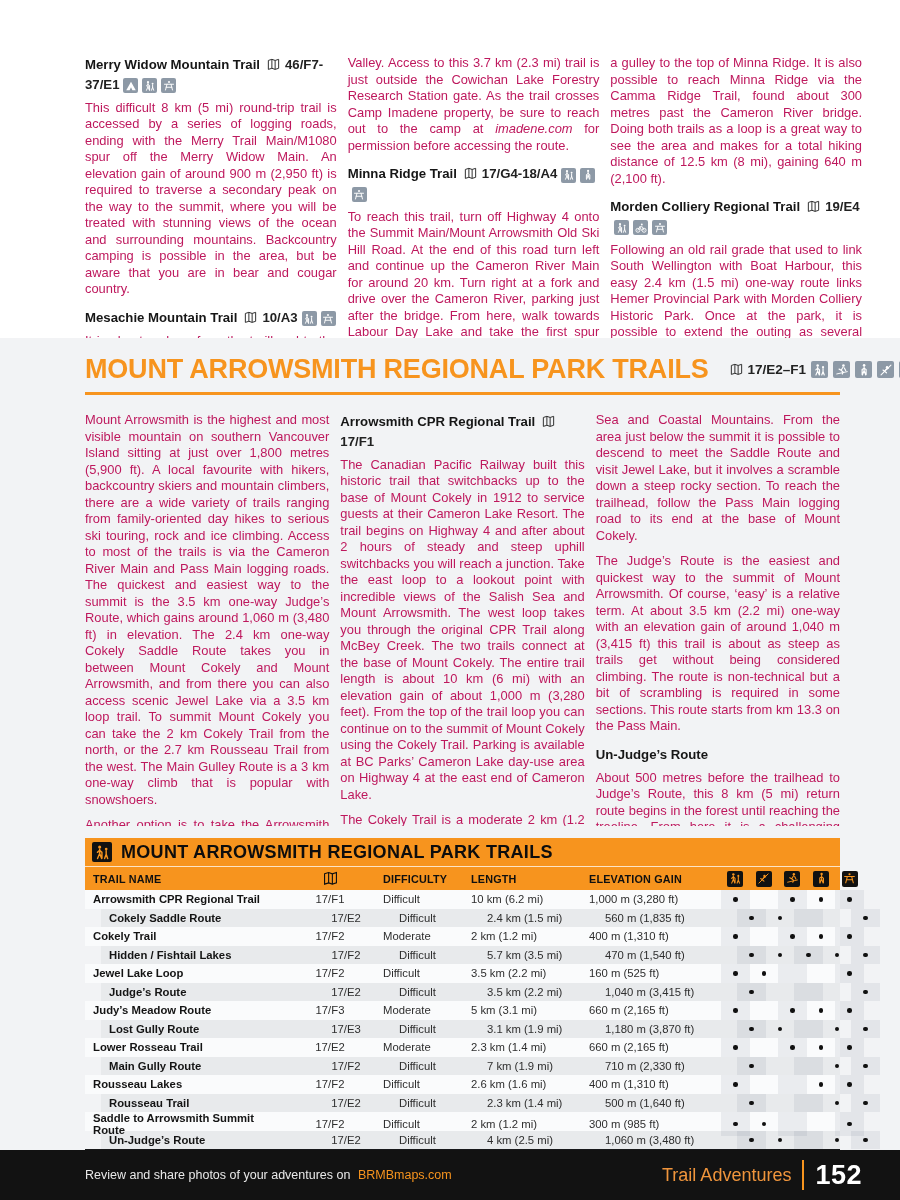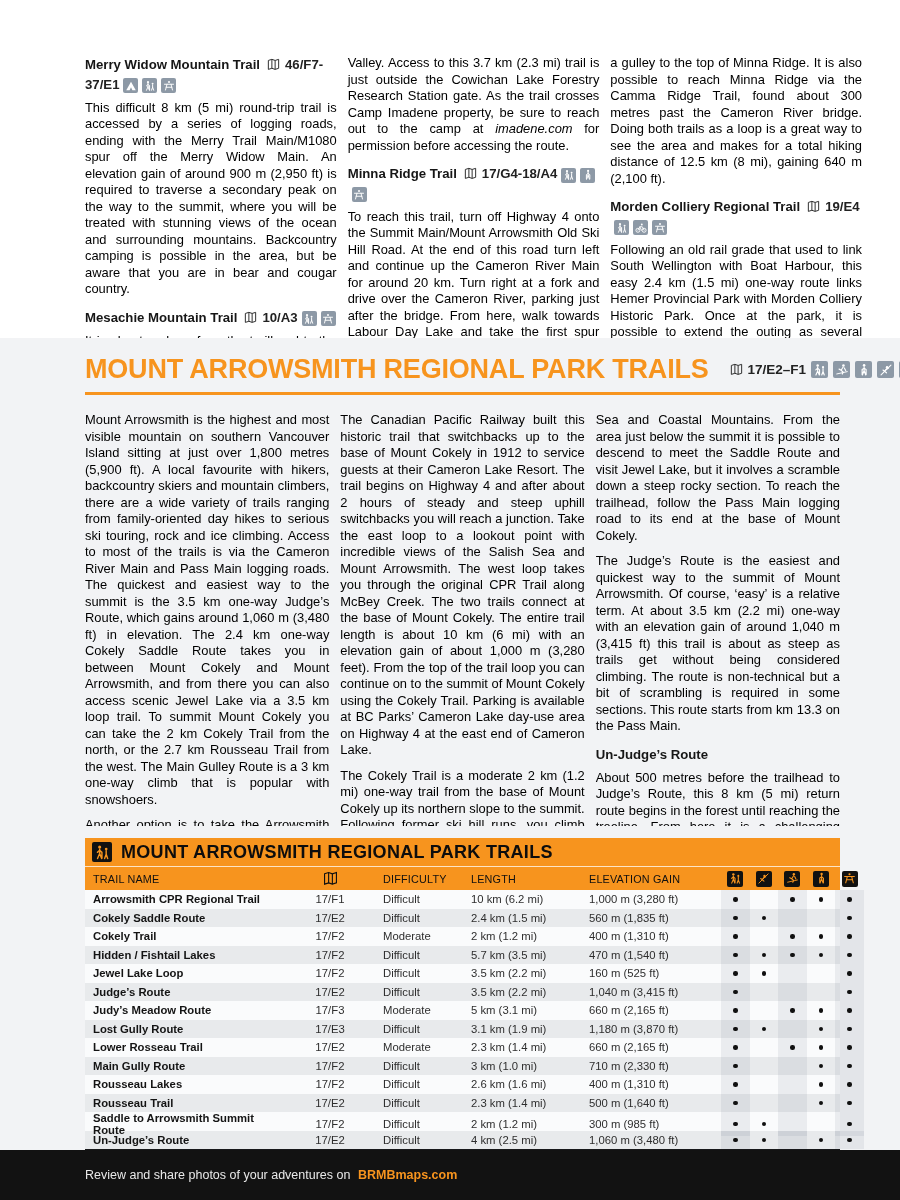--- a/index.html
+++ b/index.html
@@ -2,21 +2,21 @@
 <html lang="en"><head>
 <meta charset="utf-8">
 <style>
   html,body{margin:0;padding:0;}
   body{width:900px;height:1200px;position:relative;background:#ffffff;
        font-family:"Liberation Sans",sans-serif;color:#3f3f3f;overflow:hidden;}
   .page{position:absolute;inset:0;}
 
   
   .cols{display:grid;grid-template-columns:repeat(3,1fr);column-gap:11px;}
-  .col p{margin:0 0 9px 0;font-size:12.9px;line-height:1.28;text-align:justify;color:#000000;}
+  .col p{margin:0 0 9px 0;font-size:12.9px;line-height:1.28;text-align:justify;color:#be185d;}
   .col p em{font-style:italic;}
   .col h3{margin:10px 0 5px 0;font-size:13.2px;line-height:1.5;color:#161616;font-weight:700;}
   .col h3:first-child{margin-top:0;}
   .ref{font-weight:700;color:#222;}
 
   
   .icn{display:inline-flex;align-items:center;justify-content:center;width:15px;height:15px;
        background:#8D99A6;color:#fff;border-radius:2px;margin-left:4px;vertical-align:-3px;
        padding:1.5px;box-sizing:border-box;}
   .icn svg{display:block;width:100%;height:100%;}
@@ -38,37 +38,37 @@
   .section-refwrap .ref{font-size:13.5px;}
   .section-rule{height:3px;background:#F7941E;margin-top:7px;}
   .section-cols{margin-top:17px;height:414px;overflow:hidden;}
 
   
   .ttable{margin-top:12px;border-bottom:2.5px solid #17181a;}
   .t-band{background:#F7941E;height:28px;display:flex;align-items:center;gap:9px;padding-left:7px;}
   .t-band-title{font-size:18px;font-weight:800;letter-spacing:0.3px;color:#0d0d0d;}
   .t-grid{display:grid;grid-template-columns:200px 90px 88px 118px 140px repeat(5,28.6px);align-items:center;}
   .t-headrow{background:#F7941E;height:23px;border-top:1.5px solid rgba(255,255,255,0.75);}
-  .th-label{font-size:10.8px;font-weight:400;color:#101010;letter-spacing:0.2px;padding-left:8px;}
+  .th-label{font-size:10.8px;font-weight:700;color:#101010;letter-spacing:0.2px;padding-left:8px;}
   .th-center{display:flex;justify-content:center;padding:0;}
   .trow{height:18.5px;}
   .r-light{background:#FAFBFC;}
-  .r-dark{background:#E8EAEC;}
+  .r-dark{background:#E8EAEC;margin-left:16px;}
   .c{font-size:11.3px;color:#2e2e2e;padding-left:8px;height:100%;display:flex;align-items:center;box-sizing:border-box;}
   .c.name{font-weight:700;color:#141414;}
   .c.center{justify-content:center;padding-left:0;}
   .stripe{background:rgba(100,110,125,0.10);}
   .dot{width:4.5px;height:4.5px;border-radius:50%;background:#101010;}
 
   
   .footer{position:absolute;left:0;right:0;bottom:0;height:50px;background:#121212;
           display:flex;align-items:center;justify-content:space-between;
           padding:0 38px 0 85px;box-sizing:border-box;}
   .f-left{font-size:12.5px;color:#e9e9e9;}
-  .f-brand{color:#F7941E;font-weight:700;margin-left:4px;}
+  .f-brand{color:#F7941E;font-weight:400;margin-left:4px;}
   .f-right{display:flex;align-items:center;}
   .f-section{font-size:18px;color:#F0953C;}
   .f-div{width:2px;height:30px;background:#F7941E;margin:0 11px;}
   .f-page{font-size:27px;font-weight:800;color:#ffffff;letter-spacing:0.5px;}
 </style>
 </head>
 <body>
 
 <div class="page">
 
@@ -249,20 +249,24 @@
           <span class="icn sh"></span>
         </span>
     </div>
     <div class="section-rule"></div>
     <div class="cols section-cols" id="section-cols">
         <div class="col">
           <p>Mount Arrowsmith is the highest and most visible mountain on southern Vancouver Island sitting at just over 1,800 metres (5,900 ft). A local favourite with hikers, backcountry skiers and mountain climbers, there are a wide variety of trails ranging from family-oriented day hikes to serious ski touring, rock and ice climbing. Access to most of the trails is via the Cameron River Main and Pass Main logging roads. The quickest and easiest way to the summit is the 3.5 km one-way Judge’s Route, which gains around 1,060 m (3,480 ft) in elevation. The 2.4 km one-way Cokely Saddle Route takes you in between Mount Cokely and Mount Arrowsmith, and from there you can also access scenic Jewel Lake via a 3.5 km loop trail. To summit Mount Cokely you can take the 2 km Cokely Trail from the north, or the 2.7 km Rousseau Trail from the west. The Main Gulley Route is a 3 km one-way climb that is popular with snowshoers.</p>
           <p>Another option is to take the Arrowsmith CPR Trail which leads from Highway 4 to the base of Mount Cokely over a distance of around 10 km. Parking for this trail is from the BC Parks day-use area at the east end of Cameron Lake.</p>
         </div>
         <div class="col">
+          <h3><span>Arrowsmith CPR Regional Trail</span><span class="book"><svg viewBox="0 0 24 24">
+                <path d="M2.5 4.5 L9 2.5 L15 4.5 L21.5 2.5 V19 L15 21 L9 19 L2.5 21 Z" fill="none" stroke="currentColor" stroke-width="1.8"></path>
+                <path d="M9 2.5 V19 M15 4.5 V21" fill="none" stroke="currentColor" stroke-width="1.8"></path>
+              </svg></span><span class="ref">17/F1</span></h3>
           <p>The Canadian Pacific Railway built this historic trail that switchbacks up to the base of Mount Cokely in 1912 to service guests at their Cameron Lake Resort. The trail begins on Highway 4 and after about 2 hours of steady and steep uphill switchbacks you will reach a junction. Take the east loop to a lookout point with incredible views of the Salish Sea and Mount Arrowsmith. The west loop takes you through the original CPR Trail along McBey Creek. The two trails connect at the base of Mount Cokely. The entire trail length is about 10 km (6 mi) with an elevation gain of about 1,000 m (3,280 feet). From the top of the trail loop you can continue on to the summit of Mount Cokely using the Cokely Trail. Parking is available at BC Parks’ Cameron Lake day-use area on Highway 4 at the east end of Cameron Lake.</p>
           <p>The Cokely Trail is a moderate 2 km (1.2 mi) one-way trail from the base of Mount Cokely up its northern slope to the summit. Following former ski hill runs, you climb 400 m (1,300 ft) with fine views of the Port Alberni Valley as well the Salish</p>
         </div>
         <div class="col">
           <p>Sea and Coastal Mountains. From the area just below the summit it is possible to descend to meet the Saddle Route and visit Jewel Lake, but it involves a scramble down a steep rocky section. To reach the trailhead, follow the Pass Main logging road to its end at the base of Mount Cokely.</p>
           <p>The Judge’s Route is the easiest and quickest way to the summit of Mount Arrowsmith. Of course, ‘easy’ is a relative term. At about 3.5 km (2.2 mi) one-way with an elevation gain of around 1,040 m (3,415 ft) this trail is about as steep as trails get without being considered climbing. The route is non-technical but a bit of scrambling is required in some sections. This route starts from km 13.3 on the Pass Main.</p>
           <h3><span>Un-Judge’s Route</span></h3>
           <p>About 500 metres before the trailhead to Judge’s Route, this 8 km (5 mi) return route begins in the forest until reaching the treeline. From here it is a challenging scramble to the south summit of Mount Arrowsmith with some exposed sections leading to the main summit. Significantly more difficult hike than Judge’s Route, most follow the Judge’s Route down.</p>
         </div>
       </div>
@@ -525,21 +529,21 @@
               <span class="dot"></span>
             </span>
             <span class="c center stripe">
               <span class="dot"></span>
             </span>
           </div>
           <div class="t-grid trow r-dark">
             <span class="c name">Main Gully Route</span>
             <span class="c center">17/F2</span>
             <span class="c ">Difficult</span>
-            <span class="c ">3 km (1.0 mi)</span>
+            <span class="c ">7 km (1.9 mi)</span>
             <span class="c ">710 m (2,330 ft)</span>
             <span class="c center stripe">
               <span class="dot"></span>
             </span>
             <span class="c center"></span>
             <span class="c center stripe"></span>
             <span class="c center">
               <span class="dot"></span>
             </span>
             <span class="c center stripe">
@@ -622,15 +626,20 @@
           </div>
         </div>
     </div>
   </div>
 
   <div class="footer">
     <div class="f-left">
       <span>Review and share photos of your adventures on</span>
       <b class="f-brand">BRMBmaps.com</b>
     </div>
+    <div class="f-right">
+      <span class="f-section">Trail Adventures</span>
+      <span class="f-div"></span>
+      <span class="f-page">152</span>
+    </div>
   </div>
 
 </div>
 
 </body></html>

